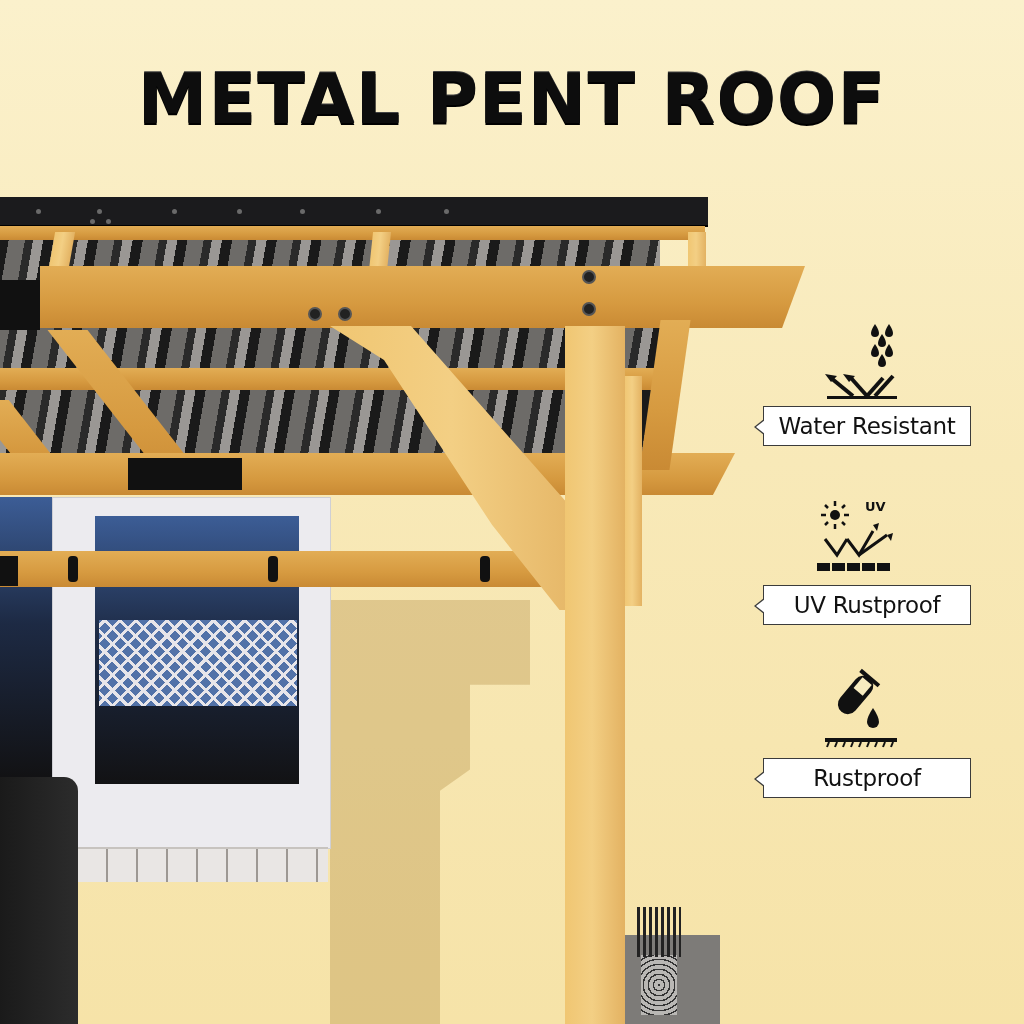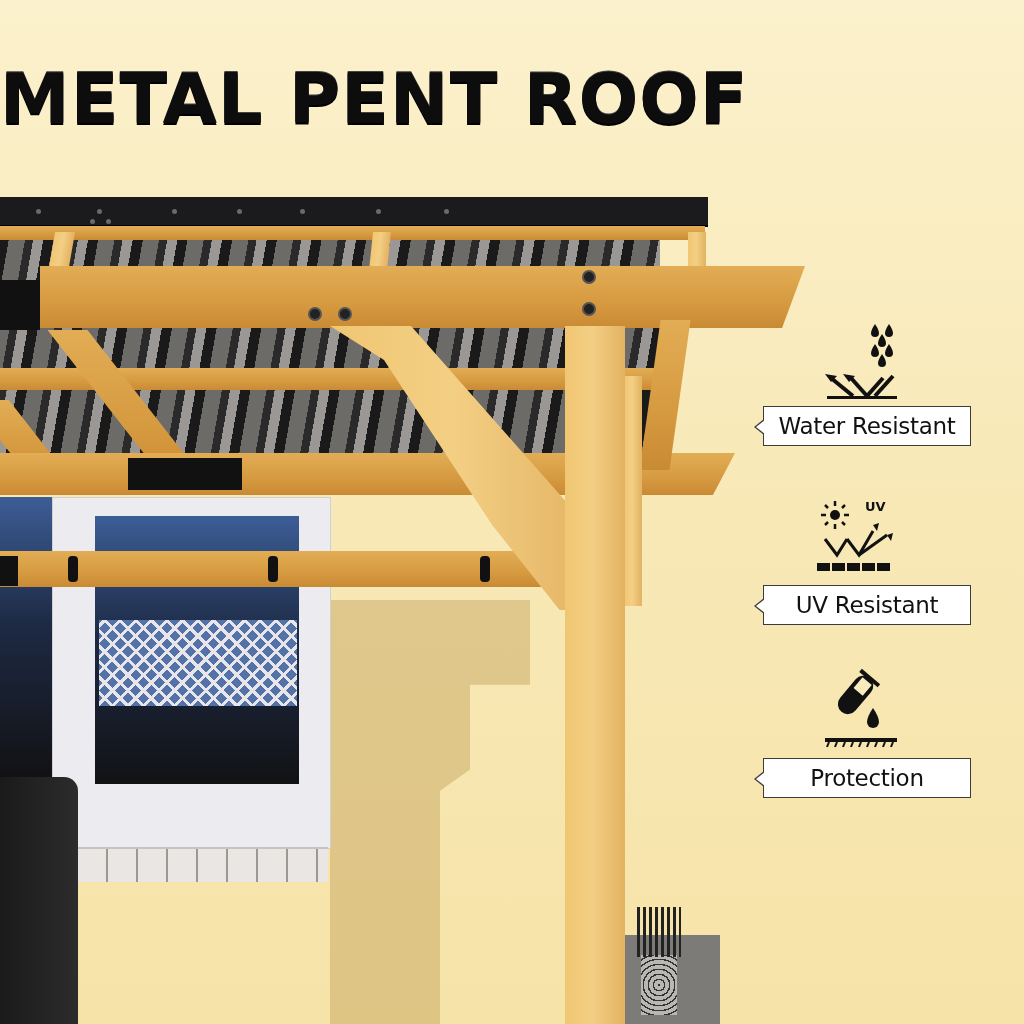--- a/index.html
+++ b/index.html
@@ -1,20 +1,20 @@
 <!DOCTYPE html>
 <html><head>
 <meta charset="utf-8">
 <style>
   html,body{margin:0;padding:0;}
   body{width:1024px;height:1024px;overflow:hidden;position:relative;
        background:#f8ecbf;font-family:"DejaVu Sans",sans-serif;}
   .bg{position:absolute;inset:0;
       background:linear-gradient(180deg,#fbf1cc 0%,#f8e9b8 45%,#f6e3a8 100%);}
-  .title{position:absolute;left:0;width:1024px;top:58px;text-align:left;
+  .title{position:absolute;left:0;width:1024px;top:58px;text-align:center;
          font-family:"DejaVu Sans",sans-serif;font-weight:bold;font-size:70px;
          letter-spacing:1px;color:#0d0d0d;
          text-shadow:0 2px 0 #000, 0 -1px 0 #444;}
   
   .abs{position:absolute;}
   .roof-top{left:0;top:197px;width:708px;height:28px;background:#1b1b1d;
             border-bottom:2px solid #000;}
   .screw{position:absolute;width:5px;height:5px;border-radius:50%;background:#6a6a6a;}
   .slats{left:0;top:232px;width:660px;height:225px;
          background:repeating-linear-gradient(100deg,#1a1a1a 0 10px,#6d6b68 10px 26px,#2a2a2a 26px 34px,#9a9794 34px 44px);}
@@ -165,21 +165,21 @@
     </g>
     <path d="M60 30 l6 -2 -2 8z M74 40 l6 -2 -2 8z" fill="#111"></path>
     <g fill="#111">
       <rect x="4" y="68" width="13" height="8"></rect>
         <rect x="19" y="68" width="13" height="8"></rect>
       <rect x="34" y="68" width="13" height="8"></rect>
         <rect x="49" y="68" width="13" height="8"></rect>
       <rect x="64" y="68" width="13" height="8"></rect>
     </g>
   </svg>
-  <div class="label-box" style="top:90px;">UV Resistant</div>
+  <div class="label-box" style="top:90px;">UV Rustproof</div>
 </div>
 
 <div class="feature" style="top:668px;">
   <svg class="icon" style="top:0;" viewBox="0 0 100 80">
     <g transform="rotate(40 40 30)">
       <rect x="30" y="4" width="20" height="44" rx="10" fill="#111"></rect>
       <rect x="28" y="2" width="24" height="4" fill="#111"></rect>
       <rect x="34" y="8" width="12" height="14" fill="#f8ecbf"></rect>
     </g>
     <path d="M60 40 q6 9 6 14 a6 6 0 0 1-12 0 q0-5 6-14z" fill="#111"></path>
@@ -189,14 +189,14 @@
         <line x1="24" y1="74" x2="22" y2="79"></line>
       <line x1="32" y1="74" x2="30" y2="79"></line>
         <line x1="40" y1="74" x2="38" y2="79"></line>
       <line x1="48" y1="74" x2="46" y2="79"></line>
         <line x1="56" y1="74" x2="54" y2="79"></line>
       <line x1="64" y1="74" x2="62" y2="79"></line>
         <line x1="72" y1="74" x2="70" y2="79"></line>
       <line x1="80" y1="74" x2="78" y2="79"></line>
     </g>
   </svg>
-  <div class="label-box" style="top:90px;">Protection</div>
+  <div class="label-box" style="top:90px;">Rustproof</div>
 </div>
 
 </body></html>

